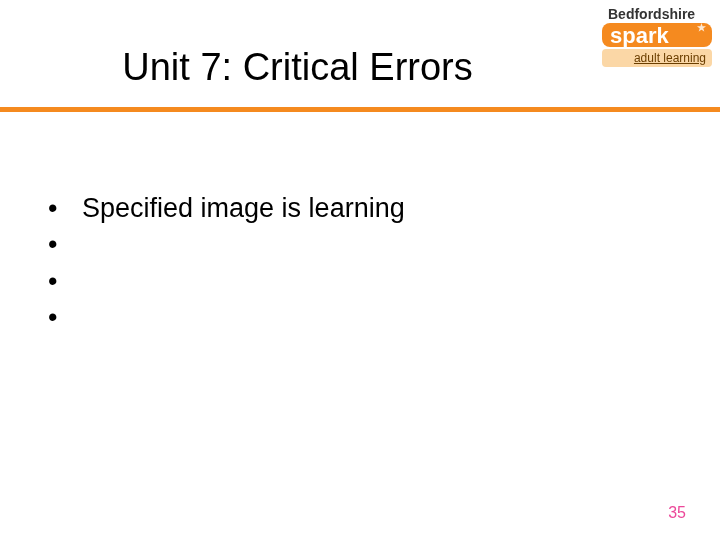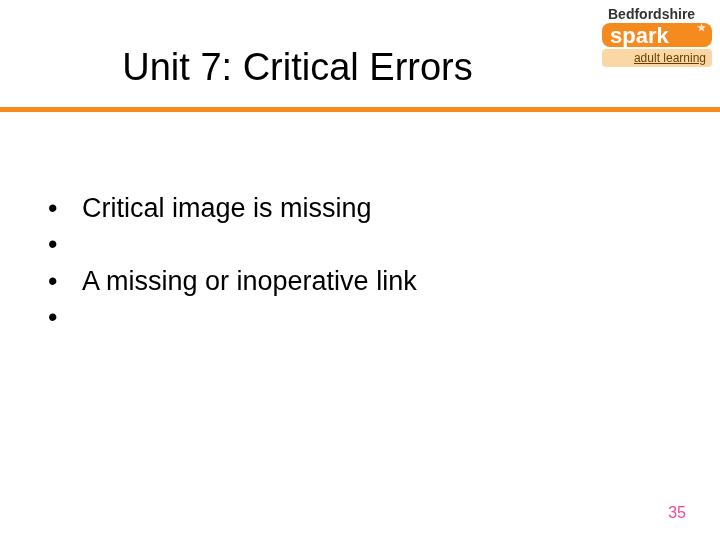--- a/index.html
+++ b/index.html
@@ -111,27 +111,26 @@
       <span class="star">★</span>
     </div>
     <div class="logo-bottom">adult learning</div>
   </div>
   <div class="rule"></div>
 </div>
 
 <div class="content">
   <div class="bullet">
     <span class="dot">•</span>
-    <span>Critical image is missing</span>
+    <span>Specified image is learning</span>
   </div>
   <div class="bullet">
     <span class="dot">•</span>
   </div>
   <div class="bullet">
     <span class="dot">•</span>
-    <span>A missing or inoperative link</span>
   </div>
   <div class="bullet">
     <span class="dot">•</span>
   </div>
 </div>
 
 <div class="page-number">35</div>
 
 </body></html>

